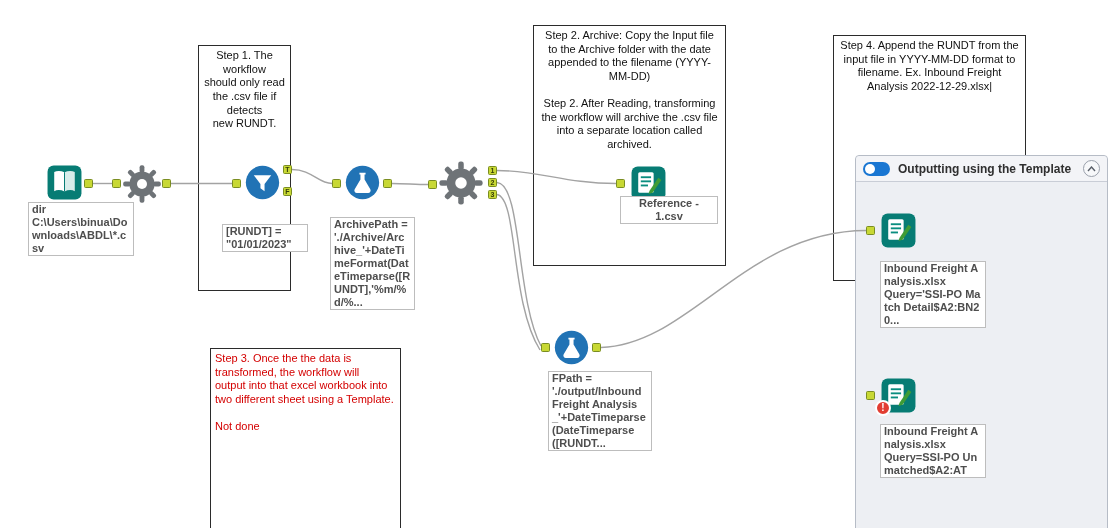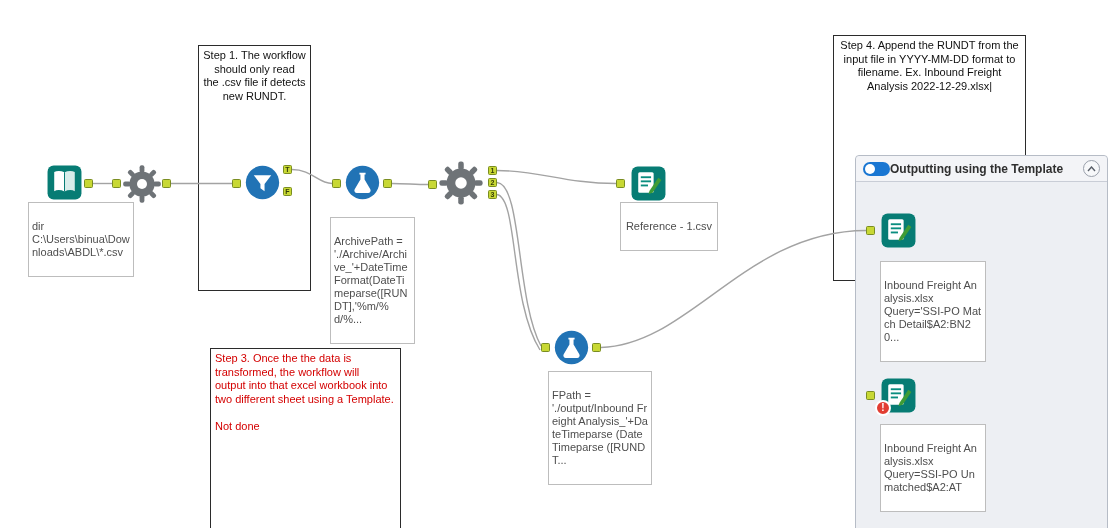--- a/index.html
+++ b/index.html
@@ -6,54 +6,63 @@
   body{margin:0;background:#ffffff;font-family:"Liberation Sans",sans-serif}
   .canvas{position:relative;width:1120px;height:528px;background:#ffffff;overflow:hidden}
 
   .comment{position:absolute;z-index:1;background:#ffffff;border:1px solid #2b2b2b;
            padding:3px 4px;font-size:11px;line-height:1.24;color:#111;
            white-space:pre-wrap;text-align:center}
   .comment.left{text-align:left}
   .comment.red{color:#d40000}
 
   .container-box{position:absolute;z-index:2;background:#edeff3;border:1px solid #b6bcc6;border-radius:4px}
-  .container-header{display:flex;align-items:center;gap:0;height:26px;padding:0 7px;
+  .container-header{display:flex;align-items:center;gap:8px;height:26px;padding:0 7px;
                     border-bottom:1px solid #c9cdd6;background:#f3f4f7;border-radius:4px 4px 0 0}
   .toggle{position:relative;width:27px;height:14px;border-radius:8px;background:#1976d2;flex:0 0 auto}
   .toggle .knob{position:absolute;top:2px;left:2px;width:10px;height:10px;border-radius:50%;background:#fff}
   .container-title{font-size:12px;font-weight:bold;color:#2f2f2f;flex:1 1 auto;white-space:nowrap;overflow:hidden}
   .collapse-btn{width:17px;height:17px;border-radius:50%;border:1px solid #9aa0ab;background:#f7f8fa;
                 display:flex;align-items:center;justify-content:center;flex:0 0 auto}
 
   .wires{position:absolute;left:0;top:0;z-index:3;pointer-events:none}
 
   .tool{position:absolute;z-index:4;width:37px;height:37px}
   .tool svg{display:block}
 
   .anchor{position:absolute;z-index:5;width:9px;height:9px;background:#c8d834;border:1px solid #7a8d22;
           border-radius:1.5px;font-size:7px;line-height:7px;font-weight:bold;color:#333d07;text-align:center}
 
-  .annotation{position:absolute;z-index:4;background:#ffffff;border:1px solid #bdbdbd;padding:17px 3px;
-              font-size:11px;line-height:1.18;font-weight:normal;color:#4e4e4e;
+  .annotation{position:absolute;z-index:4;background:#ffffff;border:1px solid #bdbdbd;padding:0 3px;
+              font-size:11px;line-height:1.18;font-weight:bold;color:#4e4e4e;
               white-space:pre-wrap;word-break:break-all}
   .annotation.center{text-align:center;word-break:normal}
 
   .err-badge{position:absolute;z-index:6;width:16px;height:16px;border-radius:50%;background:#e23d32;
              border:2px solid #ffffff;color:#ffffff;font-size:10px;line-height:12px;font-weight:bold;text-align:center}
 </style>
 </head>
 <body>
 
 <div class="canvas">
 
-  <div class="comment" style="left:198px;top:45px;width:113px;height:246px;">Step 1. The workflow
+  <div class="comment" style="left:198px;top:45px;width:93px;height:246px;">Step 1. The workflow
 should only read
 the .csv file if detects
 new RUNDT.</div>
 
+  <div class="comment" style="left:533px;top:25px;width:193px;height:241px;">Step 2. Archive: Copy the Input file
+to the Archive folder with the date
+appended to the filename (YYYY-
+MM-DD)
+
+Step 2. After Reading, transforming
+the workflow will archive the .csv file
+into a separate location called
+archived.</div>
 
   <div class="comment left red" style="left:210px;top:348px;width:191px;height:184px;">Step 3. Once the the data is
 transformed, the workflow will
 output into that excel workbook into
 two different sheet using a Template.
 
 Not done</div>
 
   <div class="comment" style="left:833px;top:35px;width:193px;height:246px;">Step 4. Append the RUNDT from the
 input file in YYYY-MM-DD format to
@@ -198,25 +207,27 @@
       <rect x="10.5" y="19" width="7" height="1.8" fill="#0a8d7f"></rect>
       <path d="M19 25 L27.5 12.5 L30.5 14.5 L22 27 L18 28.2 Z" fill="#3f9c35"></path>
     </svg>
   </div>
   <div class="anchor" style="left:866px;top:391px;"></div>
   <div class="err-badge" style="left:875px;top:400px;">!</div>
 
   <div class="annotation" style="left:28px;top:202px;width:106px;">dir
 C:\Users\binua\Downloads\ABDL\*.csv</div>
 
+  <div class="annotation" style="left:222px;top:224px;width:86px;">[RUNDT] =
+"01/01/2023"</div>
 
   <div class="annotation" style="left:330px;top:217px;width:85px;">ArchivePath =
 './Archive/Archive_'+DateTimeFormat(DateTimeparse([RUNDT],'%m/%d/%...</div>
 
-  <div class="annotation center" style="left:620px;top:202px;width:98px;">Reference - 1.csv</div>
+  <div class="annotation center" style="left:620px;top:196px;width:98px;">Reference - 1.csv</div>
 
   <div class="annotation" style="left:548px;top:371px;width:104px;">FPath =
 './output/Inbound Freight Analysis_'+DateTimeparse (DateTimeparse ([RUNDT...</div>
 
   <div class="annotation" style="left:880px;top:261px;width:106px;">Inbound Freight Analysis.xlsx
 Query='SSI-PO Match Detail$A2:BN20...</div>
 
   <div class="annotation" style="left:880px;top:424px;width:106px;">Inbound Freight Analysis.xlsx
 Query=SSI-PO Unmatched$A2:AT</div>
 

